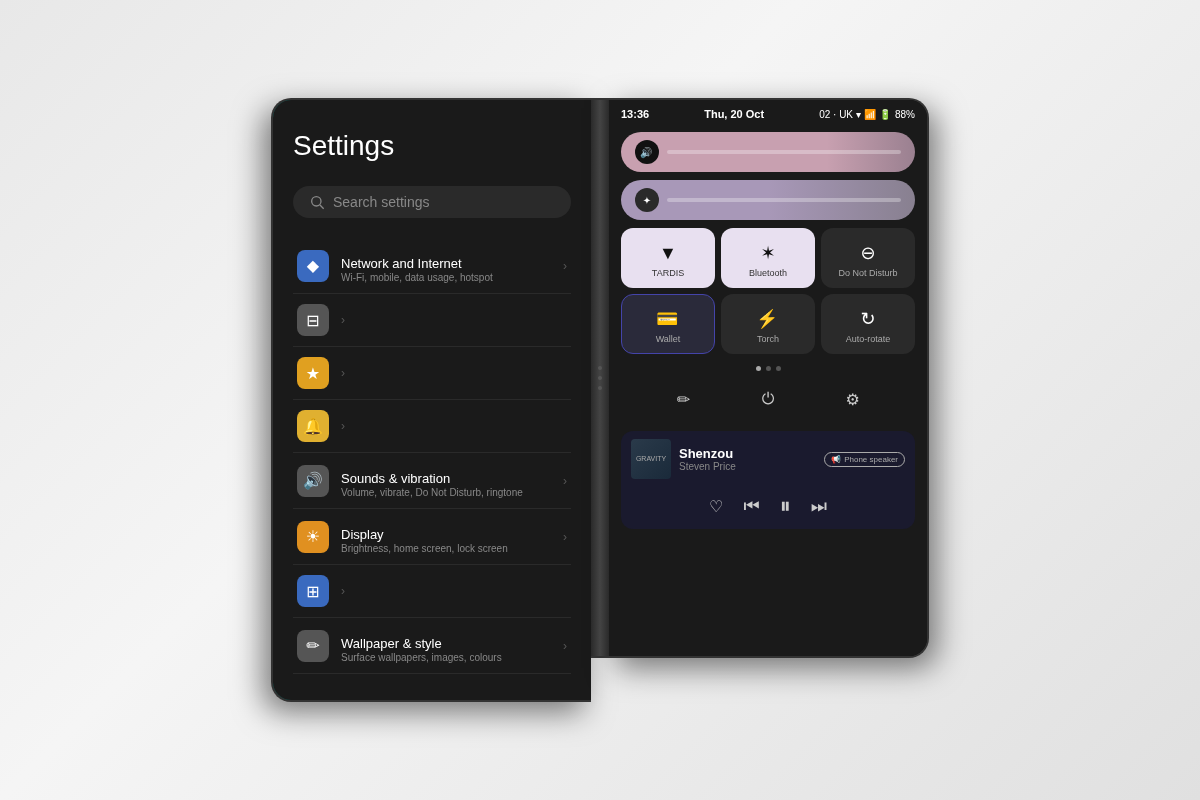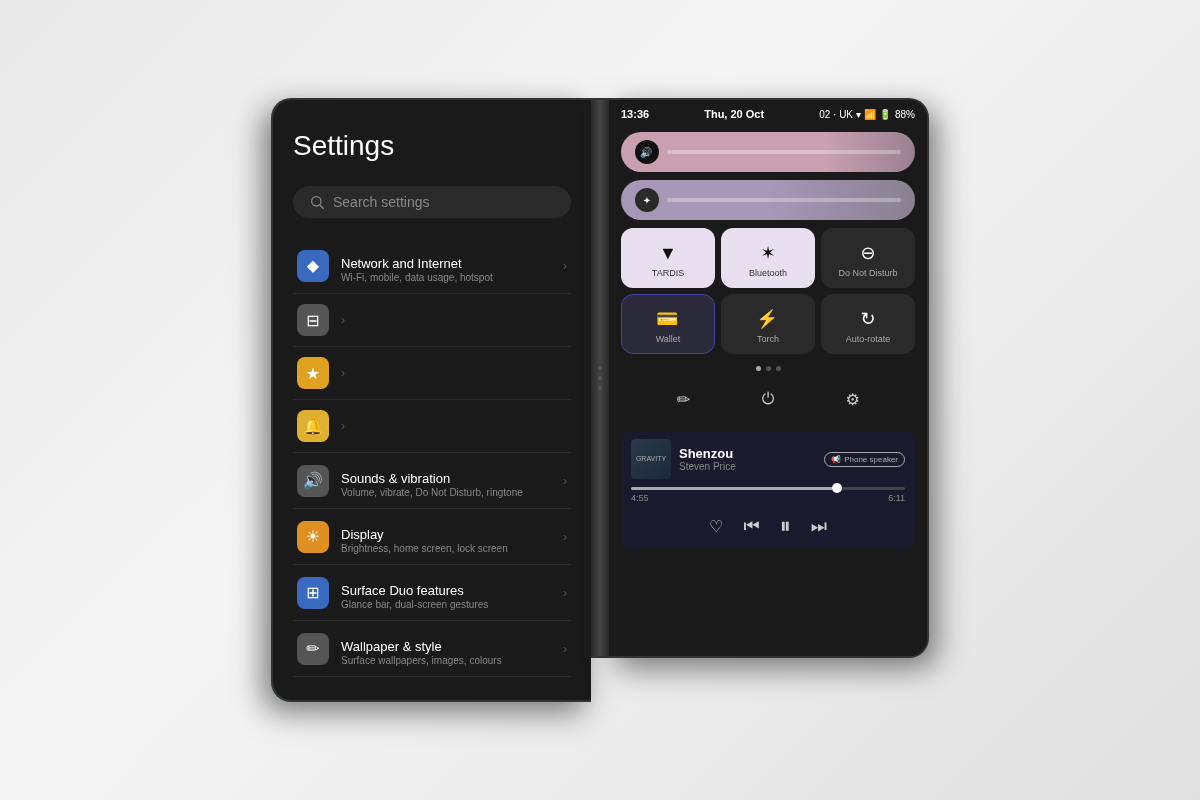--- a/index.html
+++ b/index.html
@@ -502,24 +502,20 @@
       </div>
       <div class="item-text">
         <div class="item-title">Display</div>
         <div class="item-subtitle">Brightness, home screen, lock screen</div>
       </div>
       <span class="item-chevron">›</span>
     </div>
             <div class="settings-item">
       <div class="item-icon" style="background:#3a6abf">
         <span>⊞</span>
-      </div>
-      <div class="item-text">
-        <div class="item-title">Surface Duo features</div>
-        <div class="item-subtitle">Glance bar, dual-screen gestures</div>
       </div>
       <span class="item-chevron">›</span>
     </div>
             <div class="settings-item">
       <div class="item-icon" style="background:#555">
         <span>✏</span>
       </div>
       <div class="item-text">
         <div class="item-title">Wallpaper &amp; style</div>
         <div class="item-subtitle">Surface wallpapers, images, colours</div>
@@ -614,31 +610,20 @@
               <div class="music-info">
                 <div class="music-title">Shenzou</div>
                 <div class="music-artist">Steven Price</div>
               </div>
               <div class="phone-speaker-badge">
                 <span>📢</span>
                 <span>Phone speaker</span>
               </div>
             </div>
 
-            <div class="progress-bar">
-              <div class="progress-track">
-                <div class="progress-fill" style="width: 75%;">
-                  <div class="progress-thumb"></div>
-                </div>
-              </div>
-              <div class="time-row">
-                <span>4:55</span>
-                <span>6:11</span>
-              </div>
-            </div>
 
             <div class="music-controls">
               <div class="ctrl-btn heart">♡</div>
               <div class="ctrl-btn">⏮</div>
               <div class="ctrl-btn play">⏸</div>
               <div class="ctrl-btn">⏭</div>
             </div>
           </div>
 
         </div>

